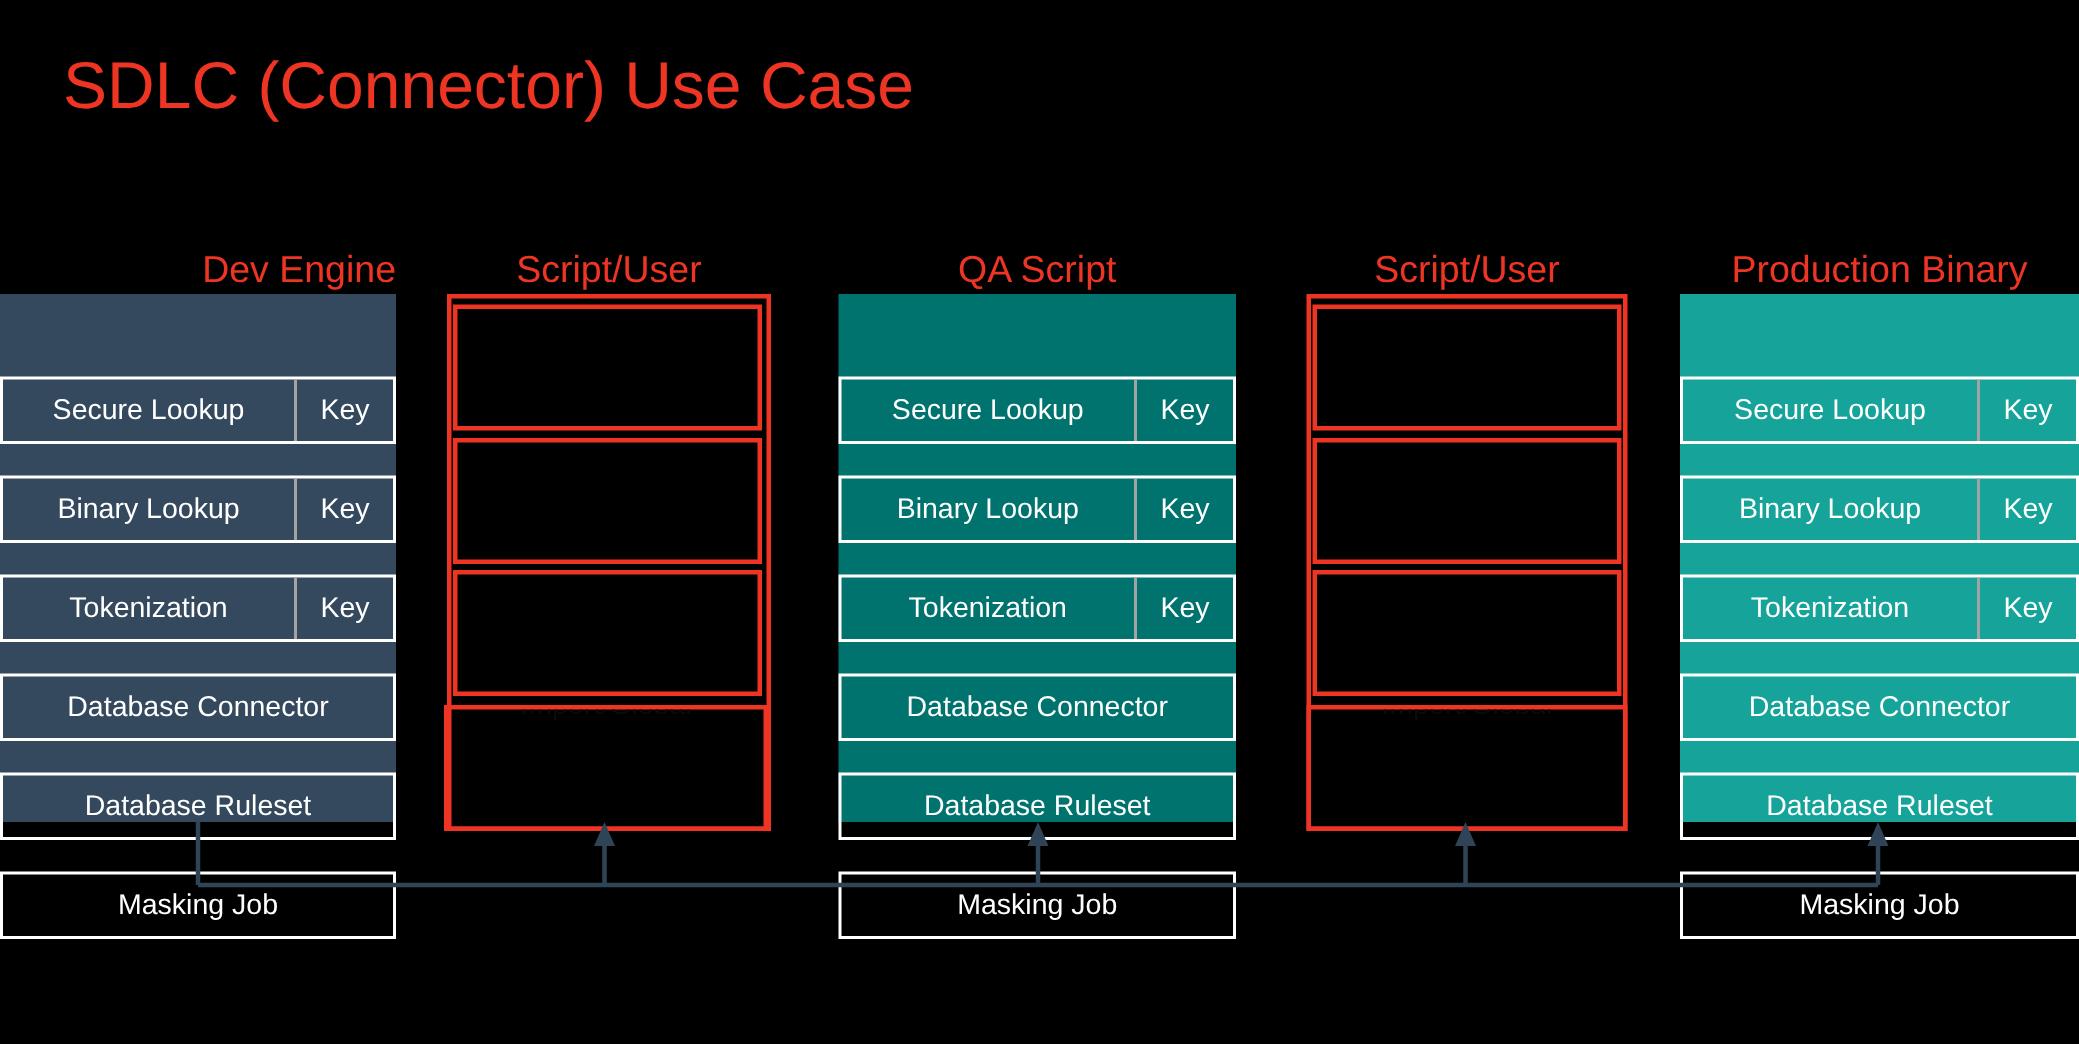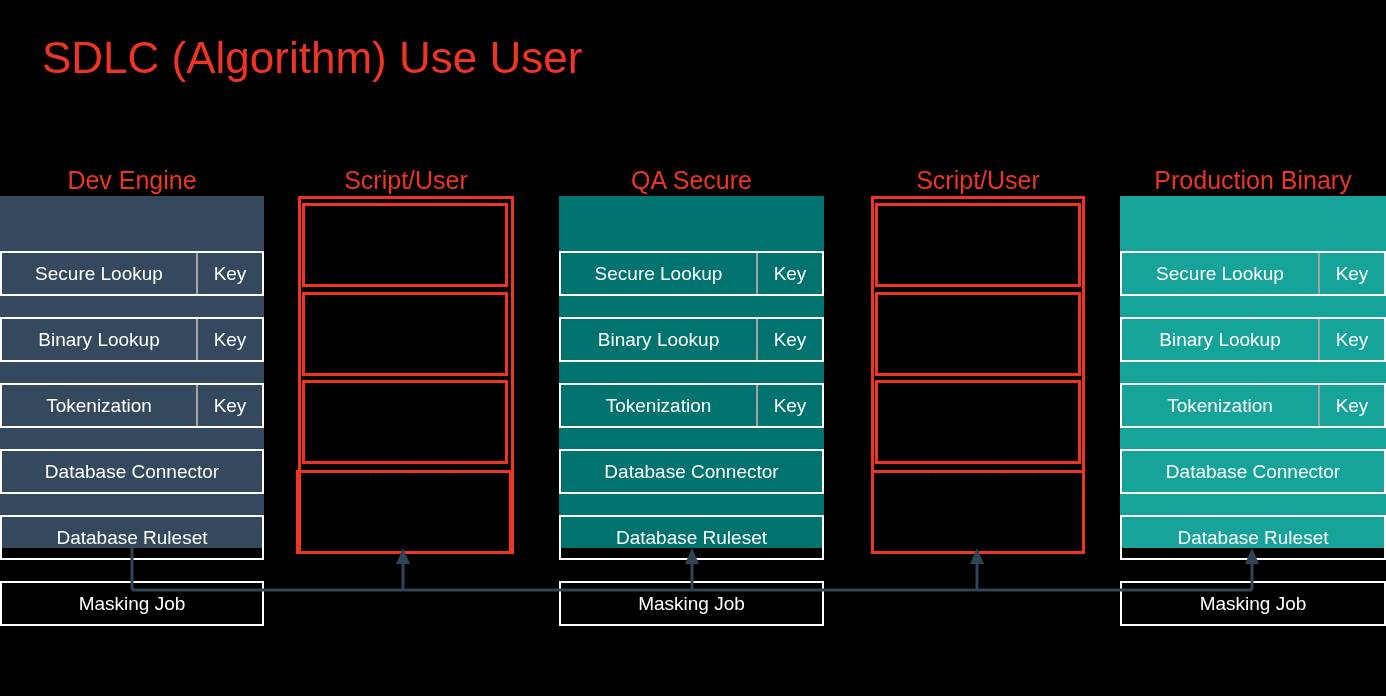--- a/index.html
+++ b/index.html
@@ -116,23 +116,23 @@
     top: 540px;
     width: 1386px;
     height: 70px;
   }
 </style>
 </head>
 <body>
 
 <div id="canvas">
 
-  <div id="title">SDLC (Algorithm) Use User</div>
-
-  <div class="col-header" style="left:0px; top:166px; width:264px;">Dev Engine</div>
+  <div id="title">SDLC (Connector) Use Case</div>
+
+  <div class="col-header" style="left:0px; top:166px; width:264px;text-align:right;">Dev Engine</div>
 
   <div class="engine-panel" style="left:0px; top:196px; width:264px; height:352px; background:#34495E;">
     <div class="engine-rows" style="top:34px;">
 
       <div class="engine-row split">
         <div class="row-main">Secure Lookup</div>
         <div class="row-key">Key</div>
       </div>
 
       <div class="engine-row split">
@@ -161,21 +161,21 @@
   <div class="script-box" style="left:302px; top:292px; width:206px; height:84px;">
     <span class="faint-label"></span>
   </div>
   <div class="script-box" style="left:302px; top:380px; width:206px; height:84px;">
     <span class="faint-label"></span>
   </div>
   <div class="script-box" style="left:296px; top:470px; width:216px; height:84px;">
     <span class="faint-label">Import/Global</span>
   </div>
 
-  <div class="col-header" style="left:559px; top:166px; width:265px;">QA Secure</div>
+  <div class="col-header" style="left:559px; top:166px; width:265px;">QA Script</div>
 
   <div class="engine-panel" style="left:559px; top:196px; width:265px; height:352px; background:#00736E;">
     <div class="engine-rows" style="top:34px;">
 
       <div class="engine-row split">
         <div class="row-main">Secure Lookup</div>
         <div class="row-key">Key</div>
       </div>
 
       <div class="engine-row split">

